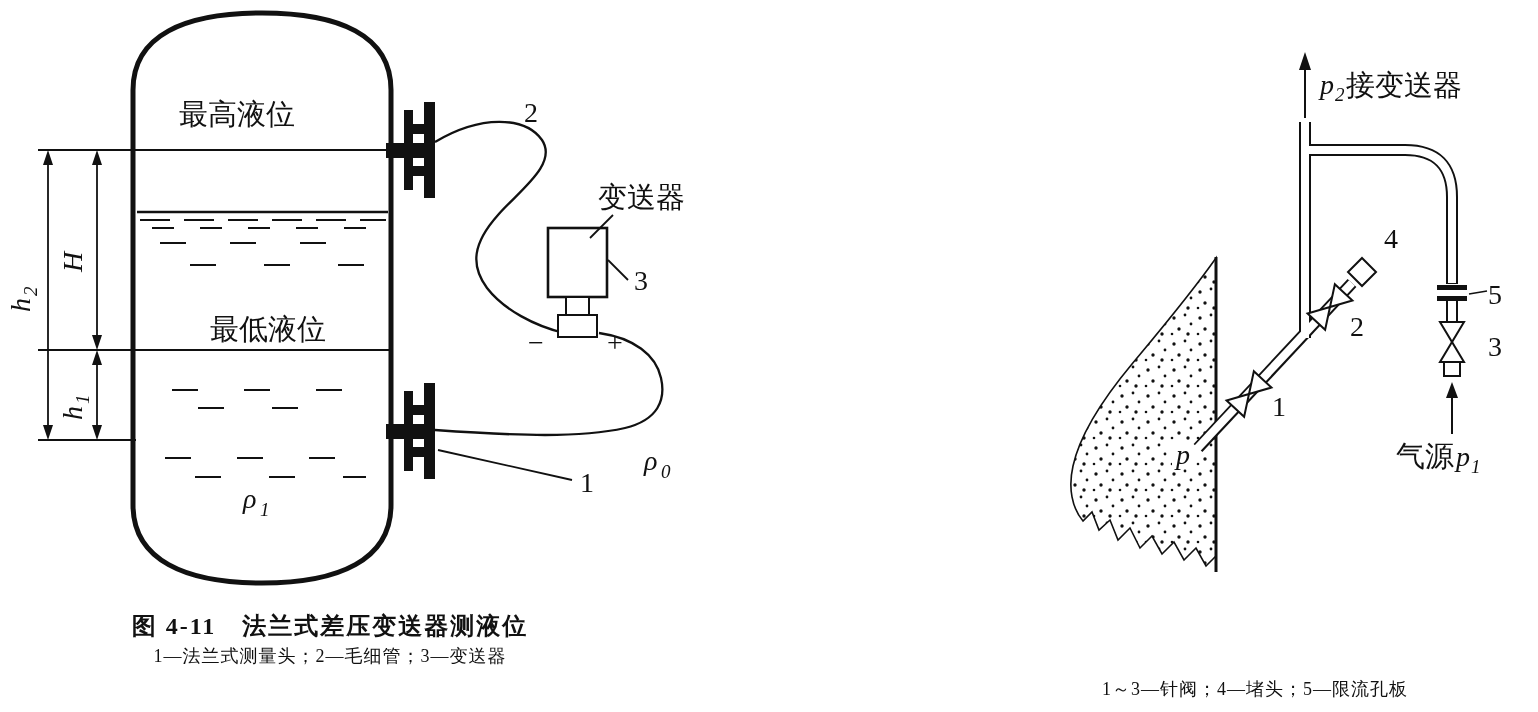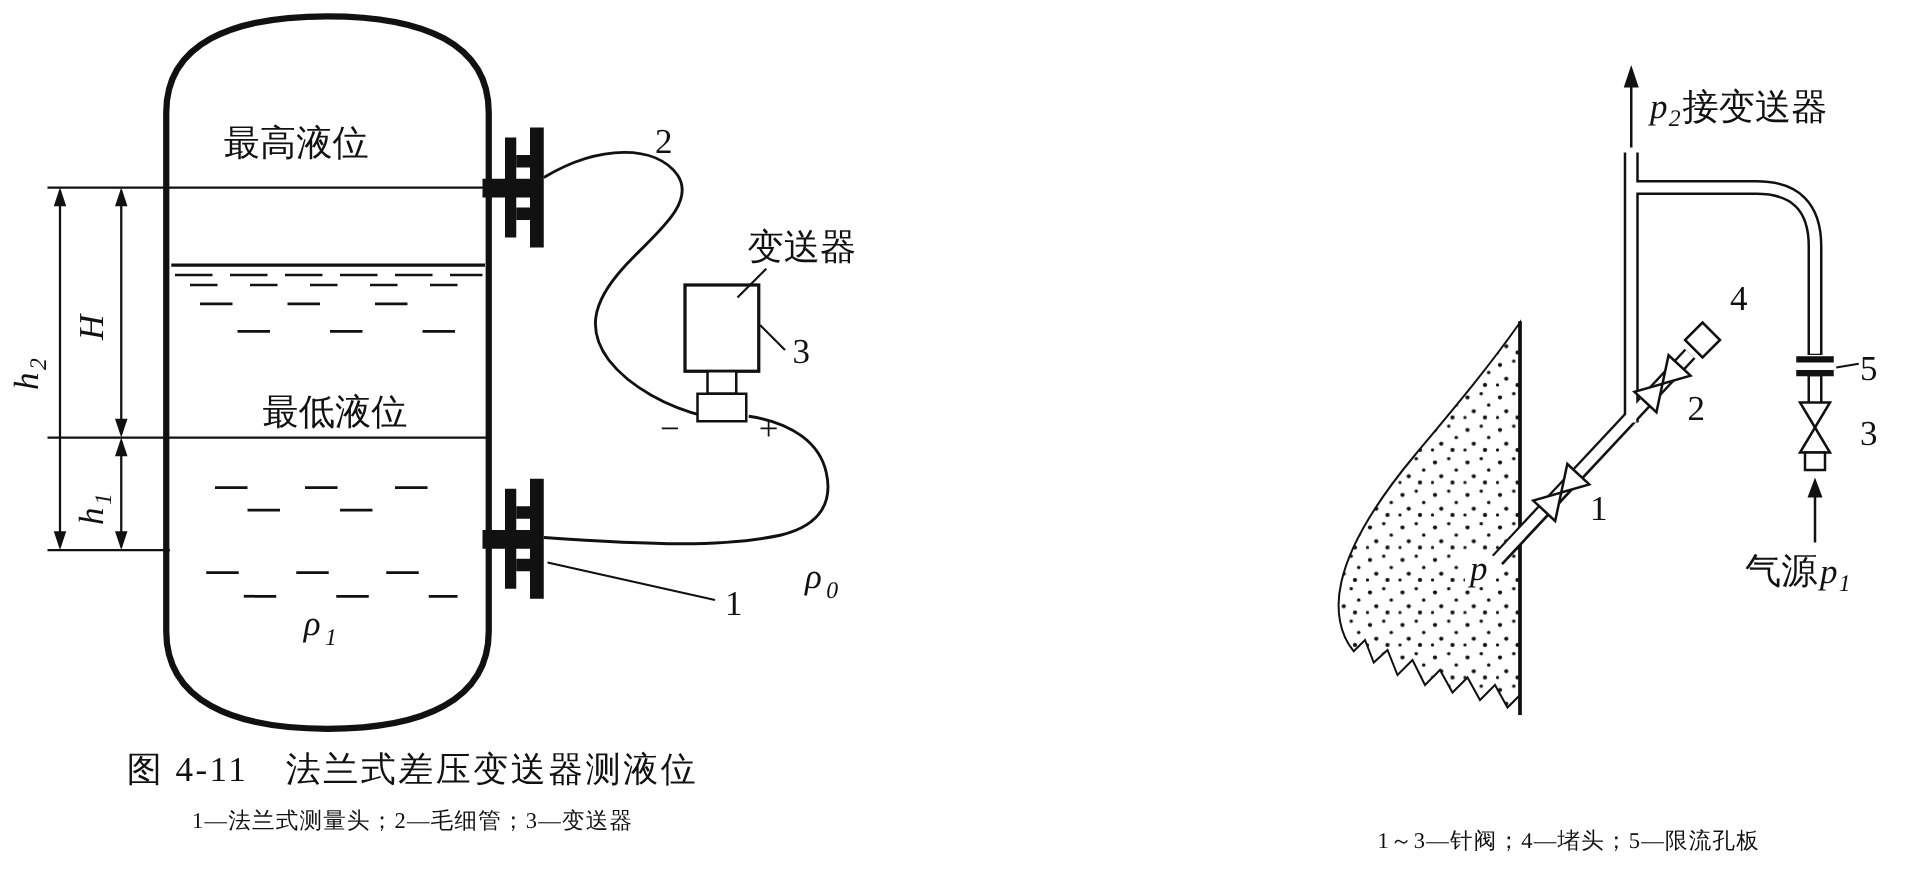--- a/index.html
+++ b/index.html
@@ -5,21 +5,21 @@
   html,body{margin:0;padding:0;background:#fff;}
   #canvas{position:relative;width:1538px;height:712px;background:#fff;overflow:hidden;
           font-family:"Liberation Serif",serif;}
   svg{position:absolute;left:0;top:0;}
   svg text{font-family:"Liberation Serif",serif;fill:#111;}
   .cn{font-size:29px;}
   .num{font-size:28px;}
   .it{font-style:italic;font-size:28px;}
   .sub{font-style:italic;font-size:19px;}
   .caption{position:absolute;text-align:center;color:#111;}
-  .cap-title{font-size:28px;font-weight:400;letter-spacing:2px;}
+  .cap-title{font-size:24px;font-weight:700;letter-spacing:2px;margin-top:13px;}
   .cap-legend{font-size:18px;font-weight:500;letter-spacing:1px;}
 </style>
 </head>
 <body>
 
 <div id="canvas">
 
 <svg width="1538" height="712" viewBox="0 0 1538 712">
   <defs>
     <pattern id="stipple" width="26" height="26" patternUnits="userSpaceOnUse">
@@ -195,15 +195,15 @@
     <text class="num" x="1350" y="336">2</text>
     <text class="num" x="1488" y="356">3</text>
     <text class="num" x="1384" y="248">4</text>
     <text class="num" x="1488" y="304">5</text>
   </g>
 </svg>
 
 <div class="caption cap-title" style="left:30px;top:597px;width:600px;">图 4-11　法兰式差压变送器测液位</div>
 <div class="caption cap-legend" style="left:30px;top:644px;width:600px;">1—法兰式测量头；2—毛细管；3—变送器</div>
 
-<div class="caption cap-legend" style="left:990px;top:660px;width:530px;">1～3—针阀；4—堵头；5—限流孔板</div>
+<div class="caption cap-legend" style="left:990px;top:677px;width:530px;">1～3—针阀；4—堵头；5—限流孔板</div>
 
 </div>
 
 </body></html>

